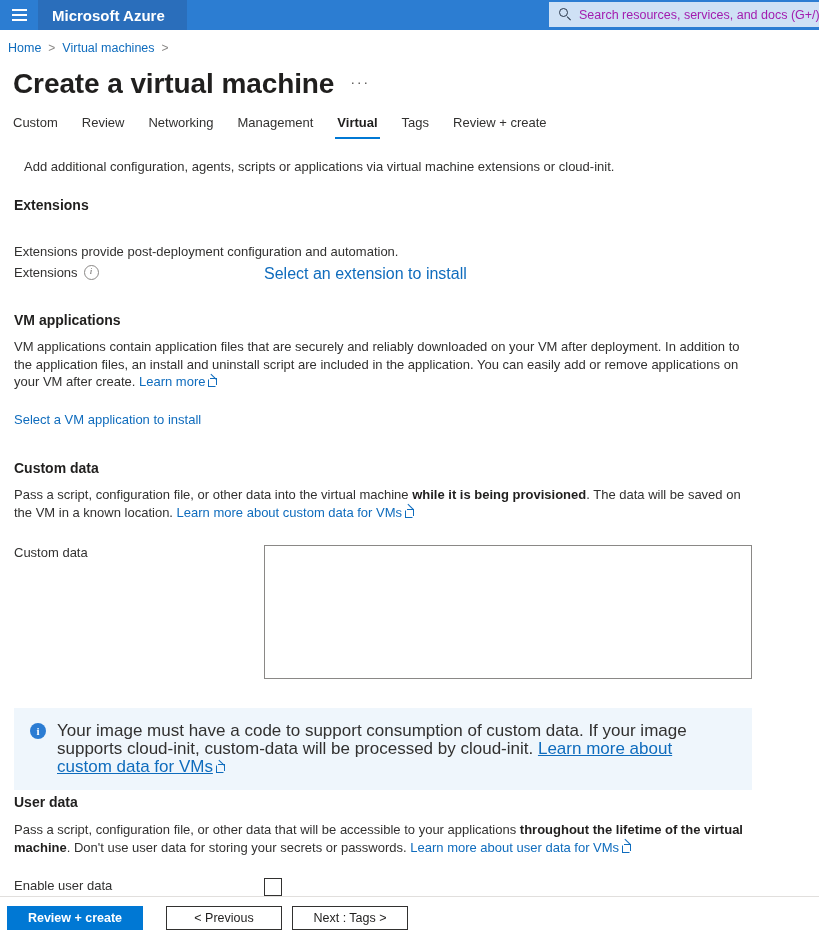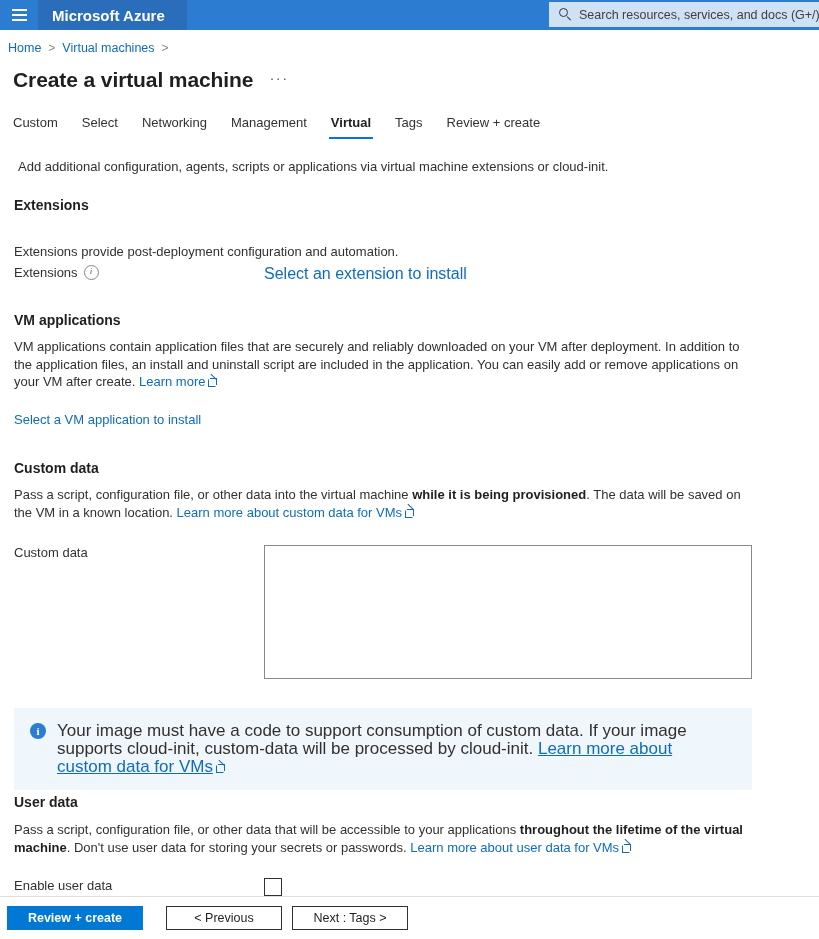--- a/index.html
+++ b/index.html
@@ -86,21 +86,21 @@
     content: "";
     position: absolute;
     left: 8.5px; top: 9px;
     width: 5px; height: 1.3px;
     background: #28374a;
     transform: rotate(45deg);
     transform-origin: left center;
   }
   .search-placeholder {
     font-size: 12.5px;
-    color: #404040;
+    color: #a21caf;
     white-space: nowrap;
   }
 
   
   .breadcrumb {
     position: absolute;
     top: 41px;
     left: 8px;
     font-size: 12.5px;
     display: flex;
@@ -119,21 +119,21 @@
   
   .page-title-row {
     position: absolute;
     top: 68px;
     left: 13px;
     display: flex;
     align-items: center;
     gap: 16px;
   }
   .page-title {
-    font-size: 21px;
+    font-size: 28px;
     font-weight: 600;
     color: #201f1e;
     letter-spacing: -0.1px;
   }
   .ellipsis-btn {
     color: #605e5c;
     font-size: 15px;
     letter-spacing: 1.5px;
     cursor: pointer;
     padding-bottom: 6px;
@@ -174,21 +174,21 @@
   
   .content {
     position: absolute;
     top: 152px;
     left: 0;
     width: 819px;
   }
   .intro {
     position: absolute;
     top: 6px;
-    left: 18px;
+    left: 24px;
     font-size: 13px;
     color: #323130;
   }
 
   .section-head {
     font-size: 14px;
     font-weight: bold;
     color: #201f1e;
   }
   .para {
@@ -403,21 +403,21 @@
   <span class="crumb-sep">&gt;</span>
 </div>
 
 <div class="page-title-row">
   <div class="page-title">Create a virtual machine</div>
   <div class="ellipsis-btn">···</div>
 </div>
 
 <div class="tabs">
   <div class="tab">Custom</div>
-  <div class="tab">Select</div>
+  <div class="tab">Review</div>
   <div class="tab">Networking</div>
   <div class="tab">Management</div>
   <div class="tab active">Virtual</div>
   <div class="tab">Tags</div>
   <div class="tab">Review + create</div>
 </div>
 
 <div class="content">
 
   <div class="intro para">Add additional configuration, agents, scripts or applications via virtual machine extensions or cloud-init.</div>

